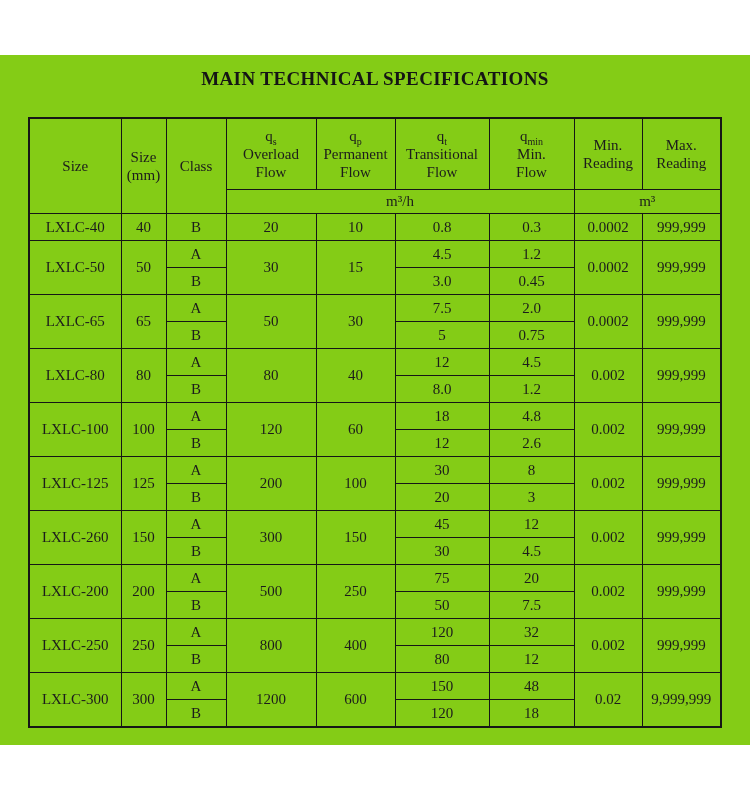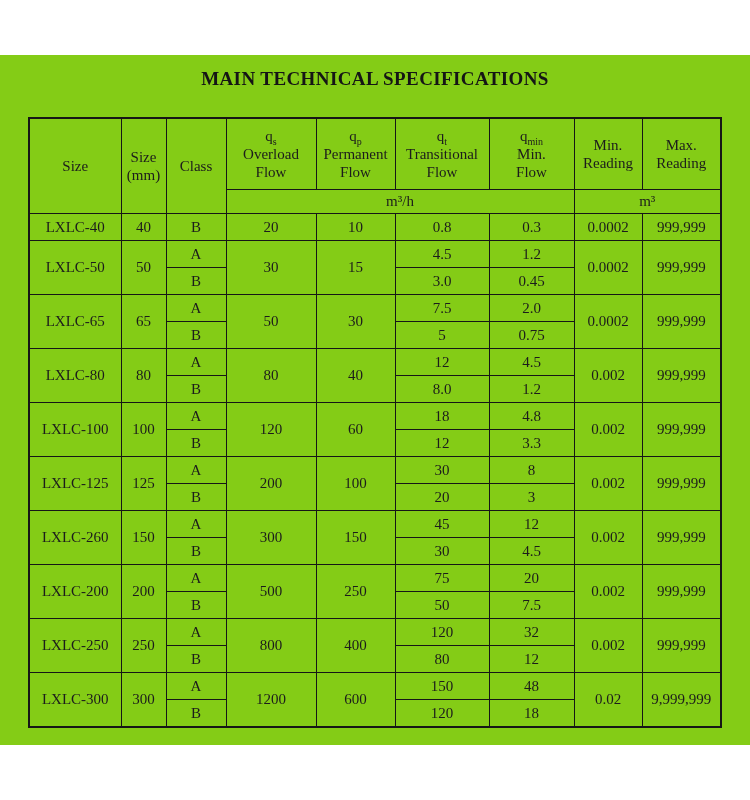--- a/index.html
+++ b/index.html
@@ -156,21 +156,21 @@
             <td rowspan="2">120</td>
             <td rowspan="2">60</td>
             <td>18</td>
             <td>4.8</td>
             <td rowspan="2">0.002</td>
             <td rowspan="2">999,999</td>
           </tr>
           <tr>
             <td>B</td>
             <td>12</td>
-            <td>3.3</td>
+            <td>2.6</td>
           </tr>
           <tr>
             <td rowspan="2">LXLC-125</td>
             <td rowspan="2">125</td>
             <td>A</td>
             <td rowspan="2">200</td>
             <td rowspan="2">100</td>
             <td>30</td>
             <td>8</td>
             <td rowspan="2">0.002</td>

